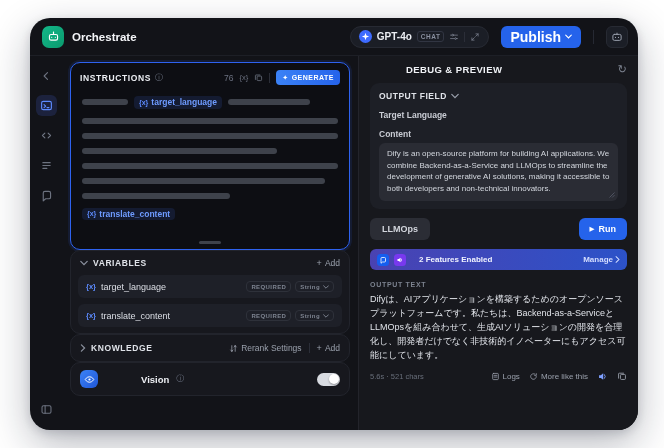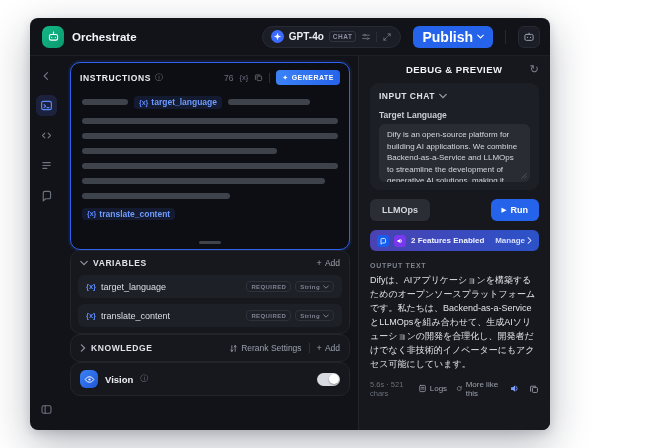--- a/index.html
+++ b/index.html
@@ -8,22 +8,22 @@
     background: #ffffff;
     font-family: "Liberation Sans", "DejaVu Sans", sans-serif;
     position: relative;
     overflow: hidden;
     -webkit-font-smoothing: antialiased;
   }
   svg { display: block; }
 
   .window {
     position: absolute; left: 30px; top: 18px;
-    width: 520px; height: 412px;
-    background: #121318; border-radius: 8px;
+    width: 608px; height: 412px;
+    background: #121318; border-radius: 20px;
     box-shadow: 0 14px 40px rgba(15,23,42,.30), 0 3px 10px rgba(15,23,42,.15);
     overflow: hidden;
     display: flex; flex-direction: column;
     color: #e6e8ee;
   }
 
   
   .topbar {
     height: 38px; flex: 0 0 38px;
     display: flex; align-items: center; justify-content: space-between;
@@ -162,21 +162,21 @@
   .vision-card {
     display: flex; align-items: center; justify-content: space-between;
     padding: 7px 9px; height: 34px;
   }
   .vision-left { display: flex; align-items: center; gap: 7px; }
   .vision-icon {
     width: 18px; height: 18px; border-radius: 6px;
     background: linear-gradient(135deg,#3b82f6,#2057d8);
     display: flex; align-items: center; justify-content: center;
   }
-  .vision-label { font-size: 9.5px; font-weight: 600; color: #eceef3; }
+  .vision-label { font-size: 9.5px; font-weight: 600; color: #eceef3; margin-left: 36px; }
   .toggle {
     width: 23px; height: 13px; border-radius: 7px; background: #d8dbe1;
     position: relative; cursor: pointer;
   }
   .toggle .knob {
     position: absolute; right: 1.5px; top: 1.5px; width: 10px; height: 10px;
     border-radius: 50%; background: #ffffff; box-shadow: 0 1px 2px rgba(0,0,0,.35);
   }
 
   
@@ -222,21 +222,21 @@
   .run-btn .play { font-size: 6.5px; }
 
   .features-bar {
     margin-top: 9px; height: 21px; border-radius: 6px;
     background: linear-gradient(90deg,#4a42b2 0%, #2c52c8 100%);
     display: flex; align-items: center; padding: 0 7px; gap: 5px;
   }
   .feat-icon { width: 12px; height: 12px; border-radius: 3.5px; display: flex; align-items: center; justify-content: center; }
   .feat-icon.chat { background: #155eef; }
   .feat-icon.tts { background: #7839ee; }
-  .feat-text { font-size: 8px; font-weight: 700; color: #f0f3ff; margin-left: 0; }
+  .feat-text { font-size: 8px; font-weight: 700; color: #f0f3ff; margin-left: 8px; }
   .manage-link { margin-left: auto; display: flex; align-items: center; gap: 2px; font-size: 8px; font-weight: 600; color: #d5deff; cursor: pointer; }
 
   .output-title { margin-top: 11px; font-size: 7px; font-weight: 700; letter-spacing: .7px; color: #7d8390; }
   .output-text { margin-top: 5px; font-size: 9px; line-height: 1.55; color: #e0e3e9; }
   .output-footer { margin-top: 8px; display: flex; align-items: center; justify-content: space-between; }
   .output-stats { font-size: 7.5px; color: #686e7a; }
   .footer-actions { display: flex; align-items: center; gap: 9px; }
   .footer-action { display: flex; align-items: center; gap: 3px; font-size: 8px; color: #9aa0ac; cursor: pointer; }
   .footer-iconbtn { color: #9aa0ac; cursor: pointer; display: flex; }
   .footer-iconbtn.speaker { color: #7e9fff; }
@@ -501,28 +501,29 @@
 
     <aside class="right-col">
 
       <div class="debug-head">
         <span class="debug-title">DEBUG &amp; PREVIEW</span>
         <span class="refresh-glyph">↻</span>
       </div>
 
       <div class="input-card">
         <div class="if-title-row">
-          <span class="if-title">INPUT CHAT</span>
+          <span class="if-title">OUTPUT FIELD</span>
           <svg width="8" height="6" viewBox="0 0 10 6" fill="none" stroke="currentColor" stroke-width="1.5" stroke-linecap="round">
               <path d="M1 1l4 4 4-4"></path>
             </svg>
         </div>
 
         <div class="field-label">Target Language</div>
 
+        <div class="field-label">Content</div>
         <div class="textarea-wrap">
           <textarea class="content-input" style="">Dify is an open-source platform for building AI applications. We combine Backend-as-a-Service and LLMOps to streamline the development of generative AI solutions, making it accessible to both developers and non-technical innovators.</textarea>
           <span class="resize-glyph">
             <svg width="6" height="6" viewBox="0 0 8 8" stroke="currentColor" stroke-width="1" stroke-linecap="round">
                 <line x1="7" y1="1" x2="1" y2="7"></line>
                 <line x1="7" y1="4.5" x2="4.5" y2="7"></line>
               </svg>
           </span>
         </div>
       </div>

